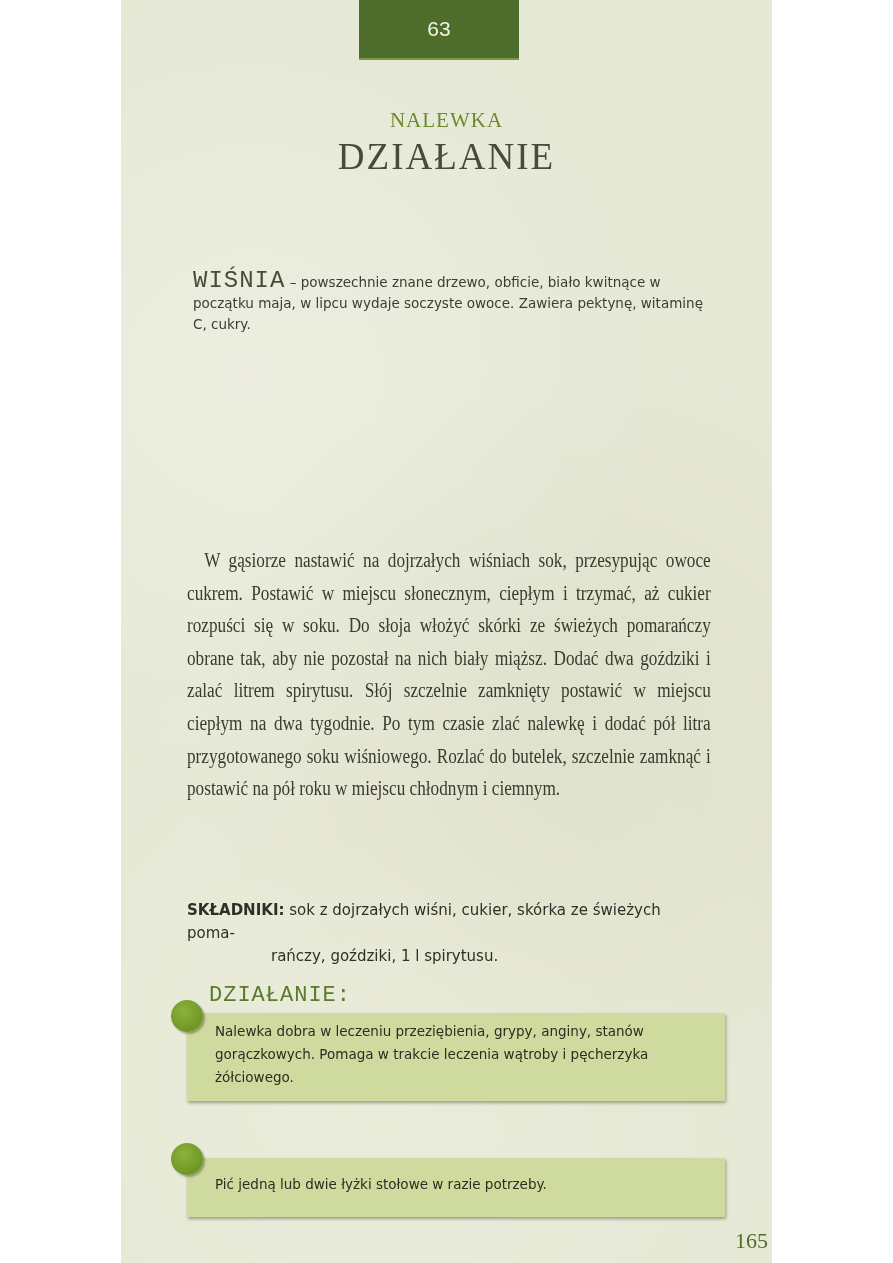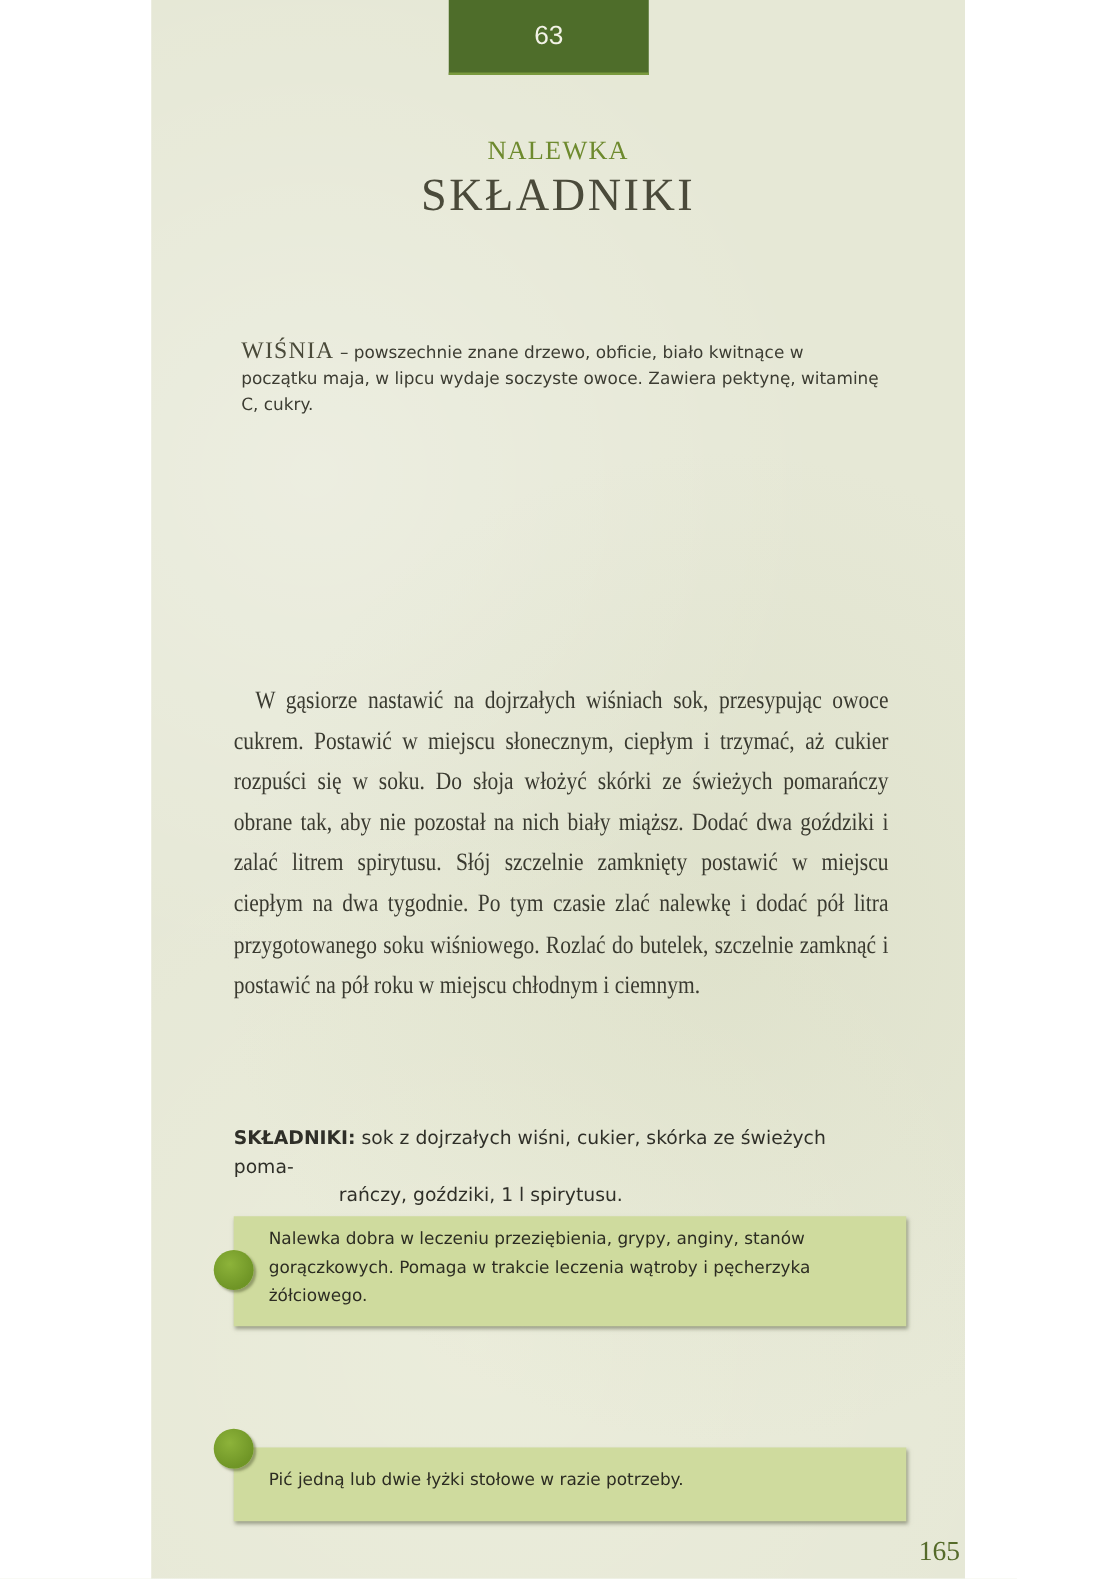--- a/index.html
+++ b/index.html
@@ -30,21 +30,21 @@
     position: absolute; left: 0; width: 651px; top: 135px; text-align: center;
     font-family: "Liberation Serif", serif; font-size: 37px; letter-spacing: 2px;
     color: #4a4a3a;
   }
   .intro {
     position: absolute; left: 72px; top: 270px; width: 510px;
     font-family: "DejaVu Sans", sans-serif; font-size: 13.5px; line-height: 21px;
     color: #3c3c32;
   }
   .intro .term {
-    font-family: Liberation Serif, serif; font-size: 19px; letter-spacing: 1px;
+    font-family: Liberation Mono, monospace; font-size: 24px; letter-spacing: 1px;
     color: #4a4a3a;
   }
   .body-text {
     position: absolute; left: 66px; top: 544px; width: 524px;
     font-family: "Liberation Serif", serif; font-size: 20px; line-height: 32.6px;
     color: #3a3a30; text-align: justify; text-indent: 20px;
     transform: scaleX(0.86); transform-origin: left top; width: 609px;
   }
   .ingredients {
     position: absolute; left: 66px; top: 899px; width: 520px;
@@ -76,35 +76,35 @@
 </head>
 <body>
 
 <div class="page">
 
   <div class="recipe-number">
     <span>63</span>
   </div>
 
   <div class="title-top">NALEWKA</div>
-  <div class="title-main">SKŁADNIKI</div>
+  <div class="title-main">DZIAŁANIE</div>
 
   <div class="intro">
     <span class="term">WIŚNIA</span><span> – powszechnie znane drzewo, obficie, biało kwitnące w początku maja, w lipcu wydaje soczyste owoce. Zawiera pektynę, witaminę C, cukry.</span>
   </div>
 
   <div class="body-text">W gąsiorze nastawić na dojrzałych wiśniach sok, przesypując owoce cukrem. Postawić w miejscu słonecznym, ciepłym i trzymać, aż cukier rozpuści się w soku. Do słoja włożyć skórki ze świeżych pomarańczy obrane tak, aby nie pozostał na nich biały miąższ. Dodać dwa goździki i zalać litrem spirytusu. Słój szczelnie zamknięty postawić w miejscu ciepłym na dwa tygodnie. Po tym czasie zlać nalewkę i dodać pół litra przygotowanego soku wiśniowego. Rozlać do butelek, szczelnie zamknąć i postawić na pół roku w miejscu chłodnym i ciemnym.</div>
 
   <div class="ingredients">
     <span class="label">SKŁADNIKI:</span><span> sok z dojrzałych wiśni, cukier, skórka ze świeżych poma-</span>
     <span class="indent">rańczy, goździki, 1 l spirytusu.</span>
   </div>
 
   <div class="section-heading" style="left:88px; top:983px;">DZIAŁANIE:</div>
-  <div class="box" style="left:66px; top:973px; width:510px; height:76px; padding:7px 0 5px 28px;">
+  <div class="box" style="left:66px; top:1013px; width:510px; height:76px; padding:7px 0 5px 28px;">
     <span>Nalewka dobra w leczeniu przeziębienia, grypy, anginy, stanów gorączkowych. Pomaga w trakcie leczenia wątroby i pęcherzyka żółciowego.</span>
   </div>
   <div class="dot" style="left:50px; top:1000px;"></div>
 
   <div class="section-heading" style="left:88px; top:1170px;">DAWKOWANIE:</div>
   <div class="box" style="left:66px; top:1158px; width:510px; height:44px; padding:15px 0 0 28px;">
     <span>Pić jedną lub dwie łyżki stołowe w razie potrzeby.</span>
   </div>
   <div class="dot" style="left:50px; top:1143px;"></div>
 

